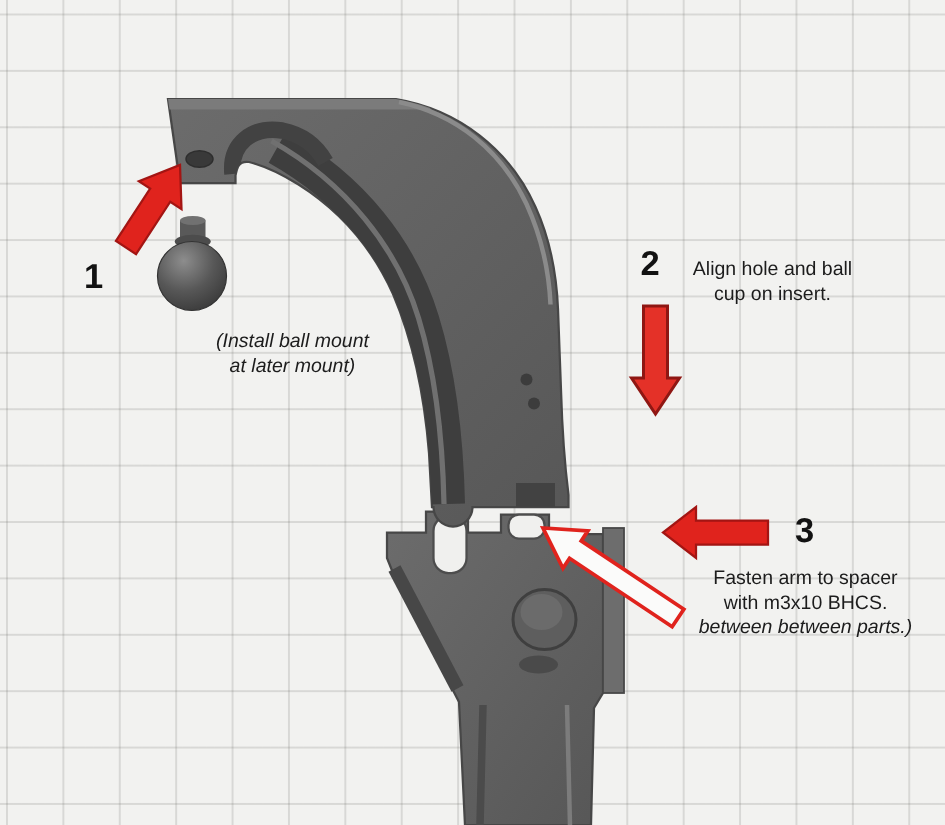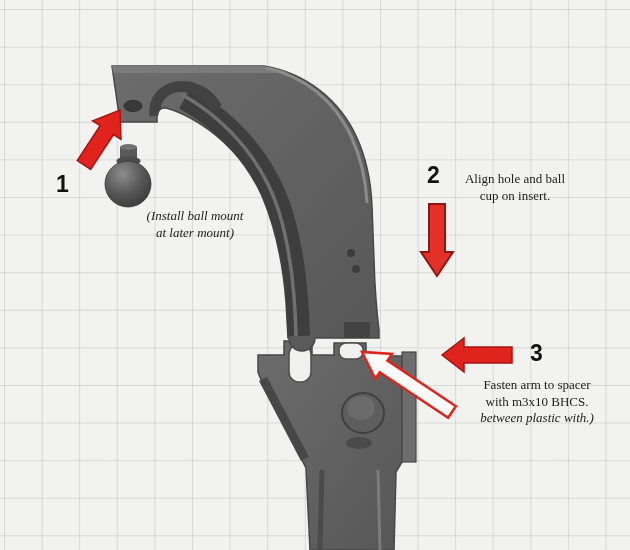--- a/index.html
+++ b/index.html
@@ -15,21 +15,21 @@
     background-position:4px 9px;
     font-family:"Liberation Sans", sans-serif;
   }
   #model-svg{position:absolute;left:0;top:0;}
   .num{
     position:absolute;
     font-size:23px;font-weight:700;color:#121212;line-height:24px;
   }
   .note{
     position:absolute;
-    font-size:13px;color:#1c1c1c;line-height:16.5px;text-align:center;font-family:Liberation Serif, serif;
+    font-size:13px;color:#1c1c1c;line-height:16.5px;text-align:center;
   }
   .note .line{display:block;}
   .it{font-style:italic;}
 </style>
 </head>
 <body>
 
 <div id="canvas">
 
   <svg id="model-svg" width="630" height="550" viewBox="0 0 630 550">
@@ -92,31 +92,31 @@
     </g>
 
     <polygon points="90.7,169.4 113.5,134.5 121.0,139.4 120,110 92.6,120.8 100.1,125.7 77.3,160.6" fill="#e0231d" stroke="#a31513" stroke-width="1.5"></polygon>
     <polygon points="429,204 445,204 445,252 453,252 437,276 421,252 429,252" fill="#e43128" stroke="#8f1713" stroke-width="2"></polygon>
     <polygon points="512,347 512,363 464,363 464,372 442,355 464,338 464,347" fill="#e0231d" stroke="#a31513" stroke-width="1.5"></polygon>
     <polygon points="455.9,406.2 387.5,360.6 391.9,353.9 362,352 375.3,378.9 379.7,372.2 448.1,417.8" fill="#fbfbfa" stroke="#e0231d" stroke-width="2.5"></polygon>
   </svg>
 
   <div class="num" style="left:56px;top:172px">1</div>
 
-  <div class="note it" style="left:126px;top:208px;width:138px">
+  <div class="note it" style="left:126px;top:219px;width:138px">
     <span class="line">(Install ball mount</span>
     <span class="line">at later mount)</span>
   </div>
 
   <div class="num" style="left:427px;top:163px">2</div>
   <div class="note" style="left:449px;top:171px;width:132px">
     <span class="line">Align hole and ball</span>
     <span class="line">cup on insert.</span>
   </div>
 
   <div class="num" style="left:530px;top:341px">3</div>
   <div class="note" style="left:455px;top:377px;width:164px">
     <span class="line">Fasten arm to spacer</span>
     <span class="line">with m3x10 BHCS.</span>
-    <span class="line it">between plastic with.)</span>
+    <span class="line it">between between parts.)</span>
   </div>
 
 </div>
 
 </body></html>

